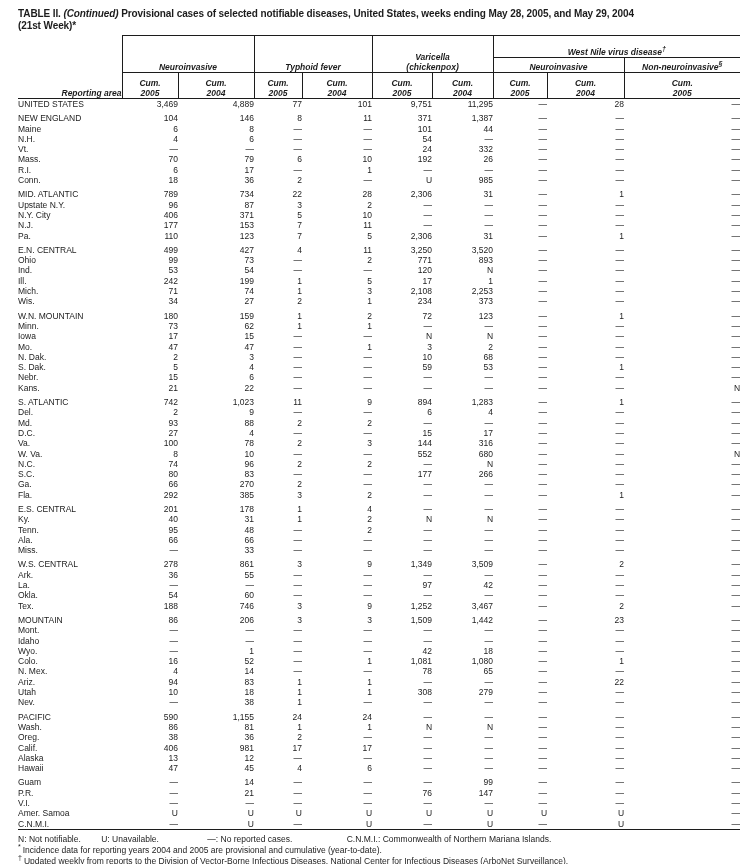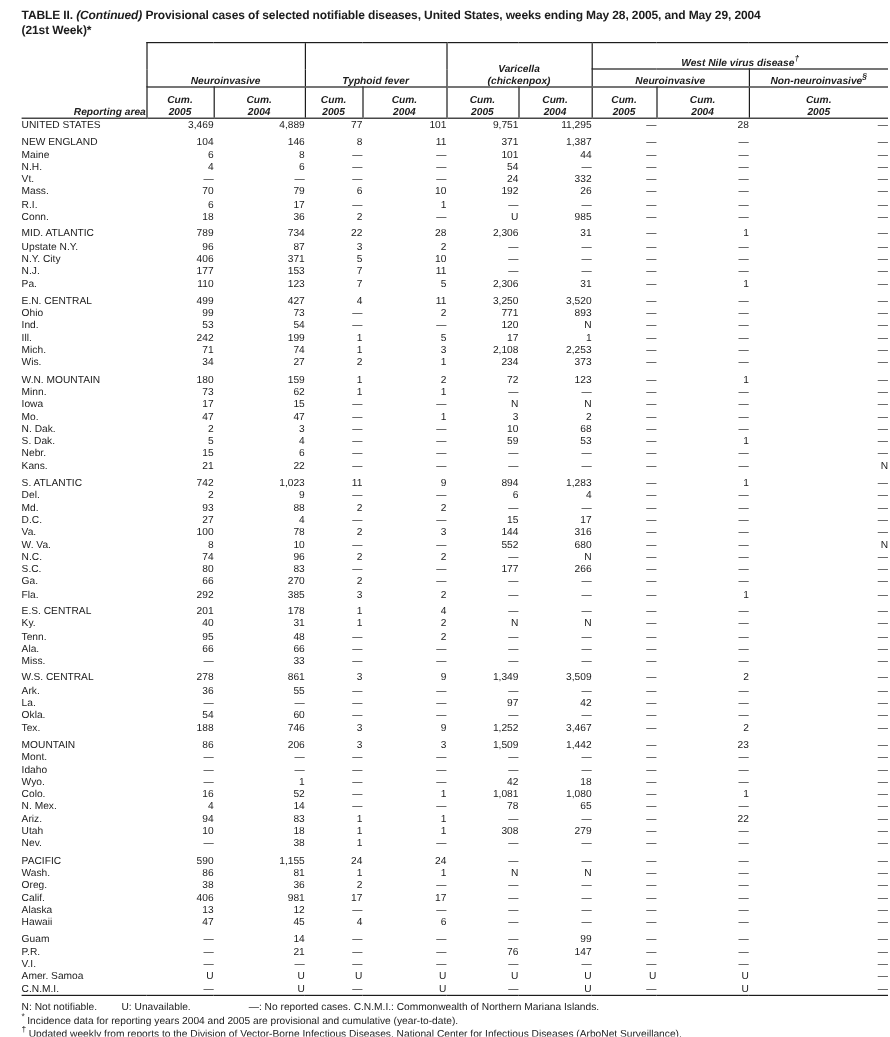--- a/index.html
+++ b/index.html
@@ -40,21 +40,21 @@
   td.c4 { padding-right:18px; }
   td.c5 { padding-right:20px; }
   td.c6 { padding-right:12px; }
   td.c7 { padding-right:16px; }
   td.c8 { padding-right:58px; }
   
   .footnotes { margin-top:4px; font-size:8.5px; line-height:11px; }
   .legend-line .leg { display:inline-block; }
   .legend-line .g1 { margin-right:18px; }
   .legend-line .g2 { margin-right:46px;text-align:right; }
-  .legend-line .g3 { }
+  .legend-line .g3 { margin-right:52px; }
   .note sup { margin-right:2px; }
 </style>
 </head>
 <body>
 
 <div class="page">
 
   <div class="title">
     <span>TABLE II.</span>
     <span class="it">(Continued)</span>

